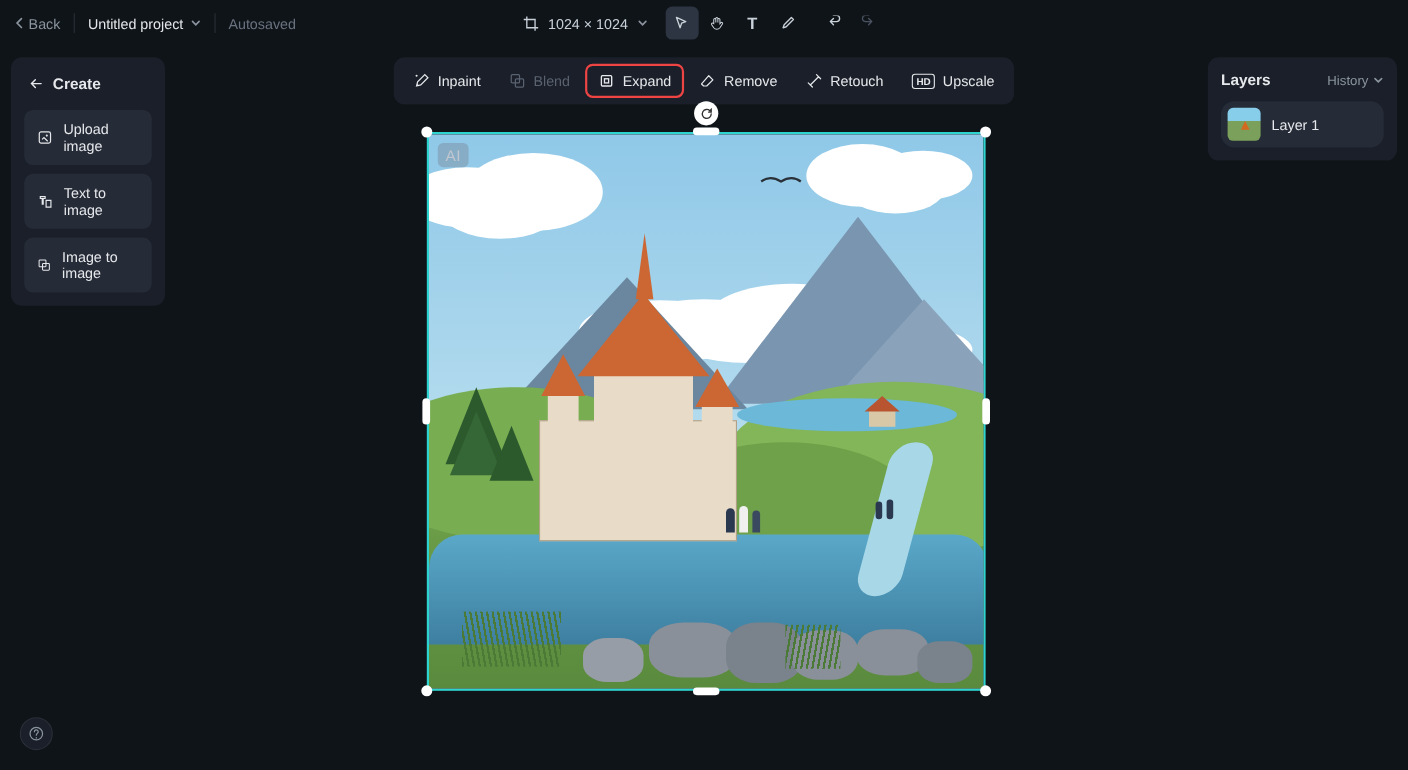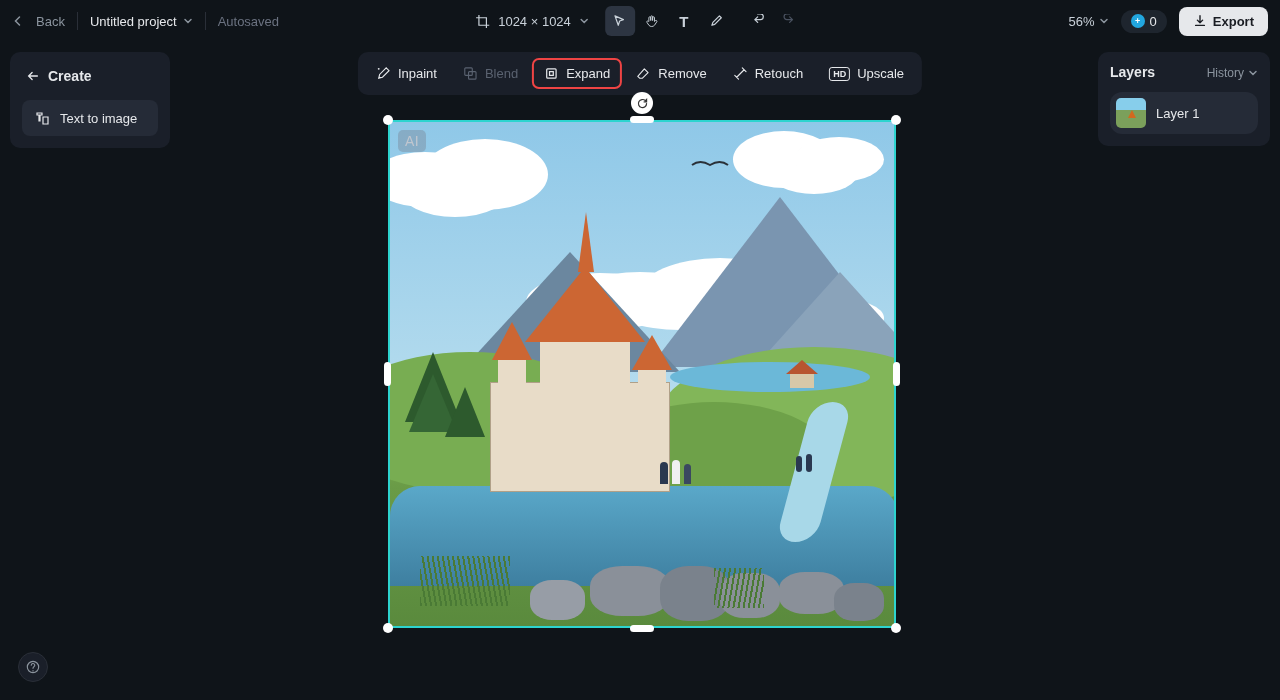--- a/index.html
+++ b/index.html
@@ -1,33 +1,33 @@
 <!DOCTYPE html>
 <html><head>
 <meta charset="utf-8">
 <style>
 *{margin:0;padding:0;box-sizing:border-box;font-family:-apple-system,BlinkMacSystemFont,"Segoe UI",sans-serif}
 body{background:#0f1419;color:#e6e8eb;width:1280px;height:700px;overflow:hidden;position:relative}
 .topbar{height:42px;display:flex;align-items:center;padding:0 12px;gap:12px;font-size:13px}
-.back-btn{display:flex;align-items:center;gap:12px;color:#8b949e;cursor:pointer}
+.back-btn{display:flex;align-items:center;gap:2px;color:#8b949e;cursor:pointer}
 .divider{width:1px;height:18px;background:#2a2f38}
 .proj-name{display:flex;align-items:center;gap:6px;color:#e6e8eb}
 .autosaved{color:#6b7280}
 .topbar-center{position:absolute;left:50%;transform:translateX(-50%);display:flex;align-items:center;gap:10px}
 .dim-btn{display:flex;align-items:center;gap:8px;color:#c9d1d9;cursor:pointer}
 .tool-group{display:flex;align-items:center;gap:2px;margin-left:6px}
 .tool-btn{width:30px;height:30px;display:flex;align-items:center;justify-content:center;border-radius:6px;cursor:pointer;color:#c9d1d9}
 .tool-btn.active{background:#2d3542}
 .tool-btn.disabled{color:#4a5260}
 .topbar-right{margin-left:auto;display:flex;align-items:center;gap:12px}
 .zoom{display:flex;align-items:center;gap:4px;color:#c9d1d9;cursor:pointer}
 .credits{display:flex;align-items:center;gap:5px;background:rgba(40,48,60,0.6);padding:4px 10px;border-radius:14px;color:#e6e8eb;font-size:13px}
 .credit-icon{width:14px;height:14px;border-radius:50%;background:#22a7e0;display:flex;align-items:center;justify-content:center;font-size:9px;font-weight:bold;color:#fff}
 .export-btn{background:#e6e8eb;color:#1a1d23;padding:7px 14px;border-radius:8px;font-weight:600;font-size:13px;display:flex;align-items:center;gap:6px;cursor:pointer}
-.sidebar-left{position:absolute;left:10px;top:52px;width:160px;background:#1a1f29;border-radius:10px;padding:12px}
+.sidebar-left{position:absolute;left:10px;top:52px;width:140px;background:#1a1f29;border-radius:10px;padding:12px}
 .create-hdr{display:flex;align-items:center;gap:8px;font-weight:600;font-size:14px;margin-bottom:12px;padding:4px}
 .sb-item{display:flex;align-items:center;gap:10px;padding:10px 12px;background:#252b37;border-radius:8px;margin-bottom:8px;cursor:pointer;font-size:13px}
 .sb-item:last-child{margin-bottom:0}
 .action-bar{position:absolute;top:52px;left:50%;transform:translateX(-50%);background:#1a1f29;border-radius:10px;padding:6px;display:flex;align-items:center;gap:2px}
 .ab-item{display:flex;align-items:center;gap:7px;padding:8px 12px;border-radius:7px;cursor:pointer;font-size:13px;color:#e6e8eb}
 .ab-item.disabled{color:#5a6270}
 .ab-item.highlighted{border:2px solid #ef4444;padding:6px 10px}
 .canvas-area{position:absolute;left:388px;top:120px;width:508px;height:508px}
 .canvas-img{width:100%;height:100%;border:2px solid #2dd4cf;position:relative;overflow:hidden}
 .handle{position:absolute;width:10px;height:10px;background:#fff;border-radius:50%}
@@ -117,52 +117,48 @@
           </svg>
         </div>
       <div class="tool-btn disabled">
           <svg width="15" height="15" viewBox="0 0 16 16">
             <path d="M11 8H5a3 3 0 000 6h3M11 8l-3-3M11 8l-3 3" stroke="currentColor" stroke-width="1.3" fill="none" stroke-linecap="round" transform="scale(1,-1) translate(0,-14)"></path>
           </svg>
         </div>
     </div>
   </div>
 
-  <div class="topbar-right">
-    <div class="zoom">
-      <span>56%</span>
-      <svg width="10" height="10" viewBox="0 0 10 10">
-          <path d="M2 3.5L5 6.5l3-3" stroke="#8b949e" stroke-width="1.5" fill="none" stroke-linecap="round"></path>
-        </svg>
-    </div>
-    <div class="credits">
-      <span class="credit-icon">+</span>
-      <span>0</span>
-    </div>
-    <div class="export-btn">
-      <svg width="14" height="14" viewBox="0 0 16 16">
-          <path d="M8 2v8m0 0l-3-3m3 3l3-3M3 13h10" stroke="currentColor" stroke-width="1.6" fill="none" stroke-linecap="round"></path>
-        </svg>
-      <span>Export</span>
-    </div>
-  </div>
 </div>
 
 <div class="sidebar-left">
   <div class="create-hdr">
     <svg width="14" height="14" viewBox="0 0 16 16">
         <path d="M7 4L3 8l4 4M3 8h10" stroke="currentColor" stroke-width="1.5" fill="none" stroke-linecap="round"></path>
       </svg>
     <span>Create</span>
   </div>
   <div class="sb-item">
     <svg width="16" height="16" viewBox="0 0 16 16">
+        <rect x="2" y="2" width="12" height="12" rx="2" stroke="currentColor" stroke-width="1.3" fill="none"></rect>
+        <path d="M5 10l2-2 4 4M10 6.5a.5.5 0 100-1 .5.5 0 000 1z" stroke="currentColor" stroke-width="1.3" fill="none"></path>
+      </svg>
+    <span>Upload image</span>
+  </div>
+  <div class="sb-item">
+    <svg width="16" height="16" viewBox="0 0 16 16">
         <path d="M3 3h5v2H6v6H5V5H3V3zM9 7h5v7H9V7z" stroke="currentColor" stroke-width="1.2" fill="none"></path>
       </svg>
     <span>Text to image</span>
+  </div>
+  <div class="sb-item">
+    <svg width="16" height="16" viewBox="0 0 16 16">
+        <rect x="2" y="2" width="8" height="8" rx="1" stroke="currentColor" stroke-width="1.2" fill="none"></rect>
+        <rect x="6" y="6" width="8" height="8" rx="1" stroke="currentColor" stroke-width="1.2" fill="none"></rect>
+      </svg>
+    <span>Image to image</span>
   </div>
 </div>
 
 <div class="action-bar">
   <div class="ab-item">
     <svg width="15" height="15" viewBox="0 0 16 16">
         <path d="M11 2l3 3-7 7-4 1 1-4 7-7zM3 11l2 2" stroke="currentColor" stroke-width="1.2" fill="none"></path>
         <circle cx="3" cy="3" r="1" fill="currentColor"></circle>
       </svg>
     <span>Inpaint</span>

